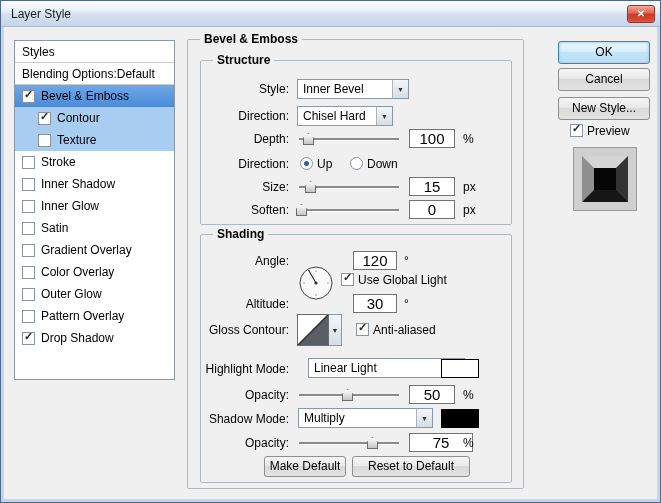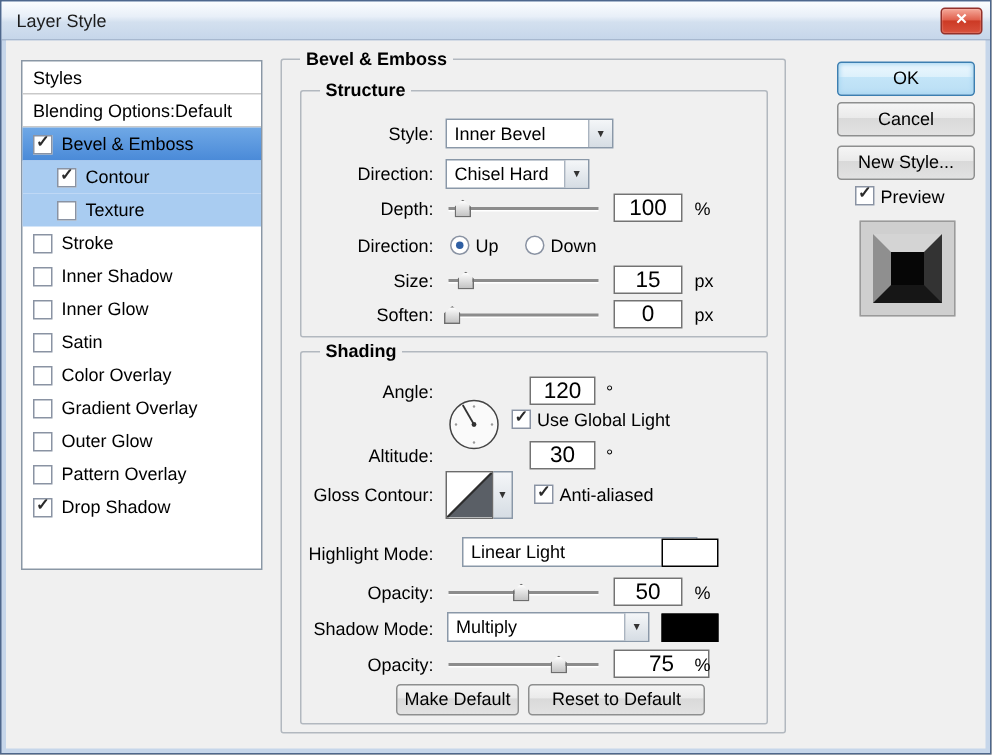--- a/index.html
+++ b/index.html
@@ -97,25 +97,25 @@
     <div class="srow">
       <span class="cb"></span>
       <span class="slbl">Inner Glow</span>
     </div>
     <div class="srow">
       <span class="cb"></span>
       <span class="slbl">Satin</span>
     </div>
     <div class="srow">
       <span class="cb"></span>
+      <span class="slbl">Gradient Overlay</span>
+    </div>
+    <div class="srow">
+      <span class="cb"></span>
       <span class="slbl">Color Overlay</span>
-    </div>
-    <div class="srow">
-      <span class="cb"></span>
-      <span class="slbl">Gradient Overlay</span>
     </div>
     <div class="srow">
       <span class="cb"></span>
       <span class="slbl">Outer Glow</span>
     </div>
     <div class="srow">
       <span class="cb"></span>
       <span class="slbl">Pattern Overlay</span>
     </div>
     <div class="srow">

